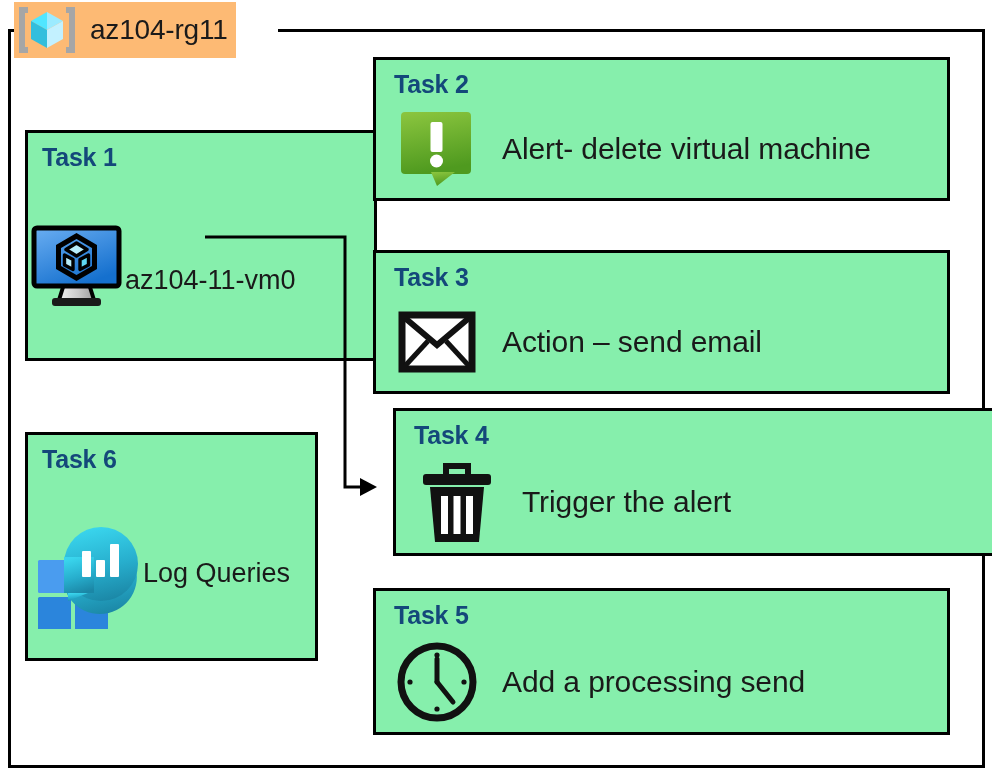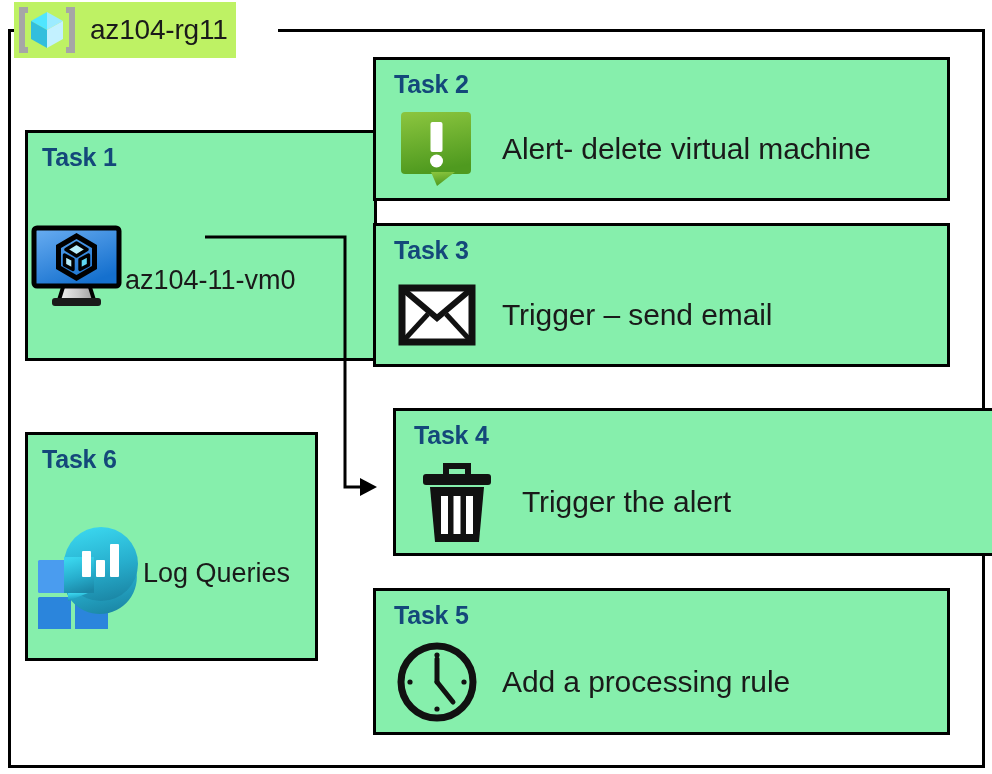--- a/index.html
+++ b/index.html
@@ -45,21 +45,21 @@
 
   
   #rg-header {
     position: absolute;
     left: 14px;
     top: 2px;
     height: 56px;
     display: flex;
     align-items: center;
     gap: 10px;
-    background: #bef264;
+    background: #fdba74;
     padding-right: 8px;
     z-index: 5;
     text-align: center;
   }
   #rg-title {
     font-size: 28px;
     color: #1a1a1a;
     letter-spacing: -0.2px;
     white-space: nowrap;
   }
@@ -102,21 +102,21 @@
     justify-content: flex-start;
   }
   .left-card-caption {
     font-size: 27px;
     color: #1a1a1a;
     white-space: nowrap;
   }
 
   
   #card-task2 { left: 373px; top: 57px; width: 577px; height: 144px; }
-  #card-task3 { left: 373px; top: 223px; width: 577px; height: 144px; }
+  #card-task3 { left: 373px; top: 250px; width: 577px; height: 144px; }
   #card-task4 { left: 393px; top: 408px; width: 658px; height: 148px; }
   #card-task5 { left: 373px; top: 588px; width: 577px; height: 147px; }
 
   #card-task2 .card-label,
   #card-task3 .card-label,
   #card-task4 .card-label,
   #card-task5 .card-label { left: 18px; top: 10px; }
 
   .right-card-body {
     position: absolute;
@@ -278,21 +278,21 @@
   <div class="card-label">Task 3</div>
   <div class="right-card-body">
     <span class="right-card-icon-slot">
       <svg width="78" height="62" viewBox="0 0 78 62" xmlns="http://www.w3.org/2000/svg">
         <rect x="4" y="4" width="70" height="54" fill="#ffffff" stroke="#111111" stroke-width="7"></rect>
         <path d="M7 7 L39 34 L71 7" fill="none" stroke="#111111" stroke-width="6"></path>
         <path d="M7 55 L30 30" fill="none" stroke="#111111" stroke-width="5"></path>
         <path d="M71 55 L48 30" fill="none" stroke="#111111" stroke-width="5"></path>
       </svg>
     </span>
-    <div class="right-card-text">Trigger – send email</div>
+    <div class="right-card-text">Action – send email</div>
   </div>
 </div>
 
 <div class="card" id="card-task4">
   <div class="card-label">Task 4</div>
   <div class="right-card-body">
     <span class="right-card-icon-slot">
       <svg width="72" height="84" viewBox="0 0 72 84" xmlns="http://www.w3.org/2000/svg">
 
         <path d="M25 14 L25 6 L47 6 L47 14" fill="none" stroke="#111111" stroke-width="6"></path>
@@ -320,15 +320,15 @@
         <circle cx="42" cy="15" r="2.6" fill="#111111"></circle>
         <circle cx="69" cy="42" r="2.6" fill="#111111"></circle>
         <circle cx="42" cy="69" r="2.6" fill="#111111"></circle>
         <circle cx="15" cy="42" r="2.6" fill="#111111"></circle>
 
         <path d="M42 42 L42 19" fill="none" stroke="#111111" stroke-width="5" stroke-linecap="round"></path>
 
         <path d="M42 42 L58 62" fill="none" stroke="#111111" stroke-width="5" stroke-linecap="round"></path>
       </svg>
     </span>
-    <div class="right-card-text">Add a processing rule</div>
+    <div class="right-card-text">Add a processing send</div>
   </div>
 </div>
 
 </body></html>

